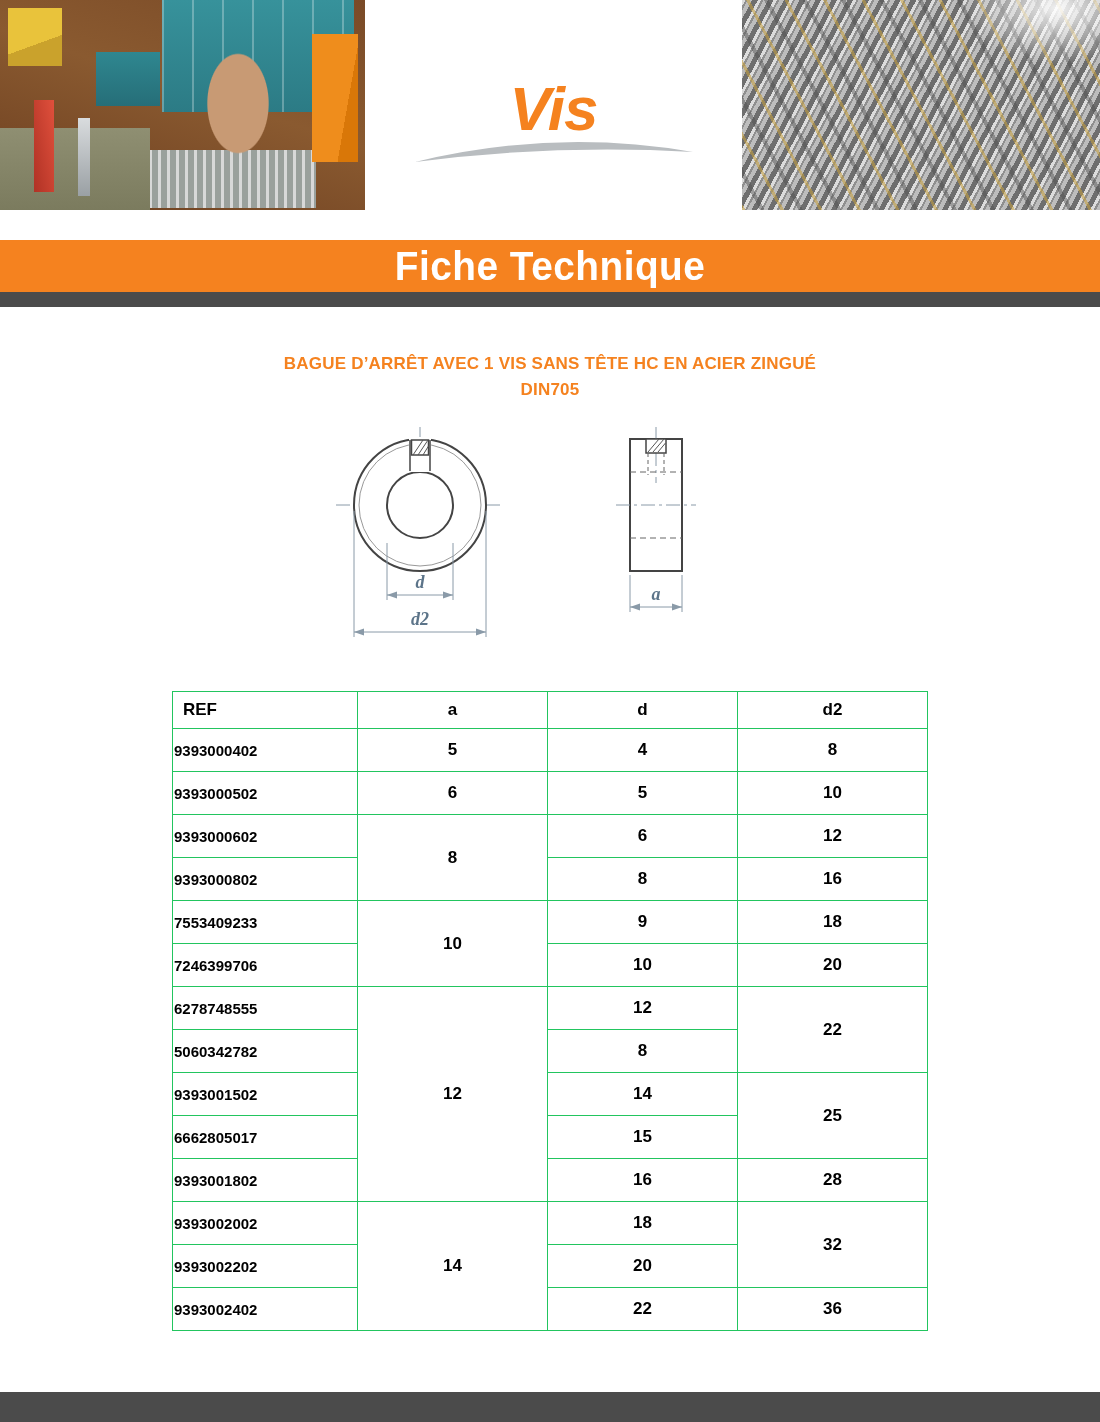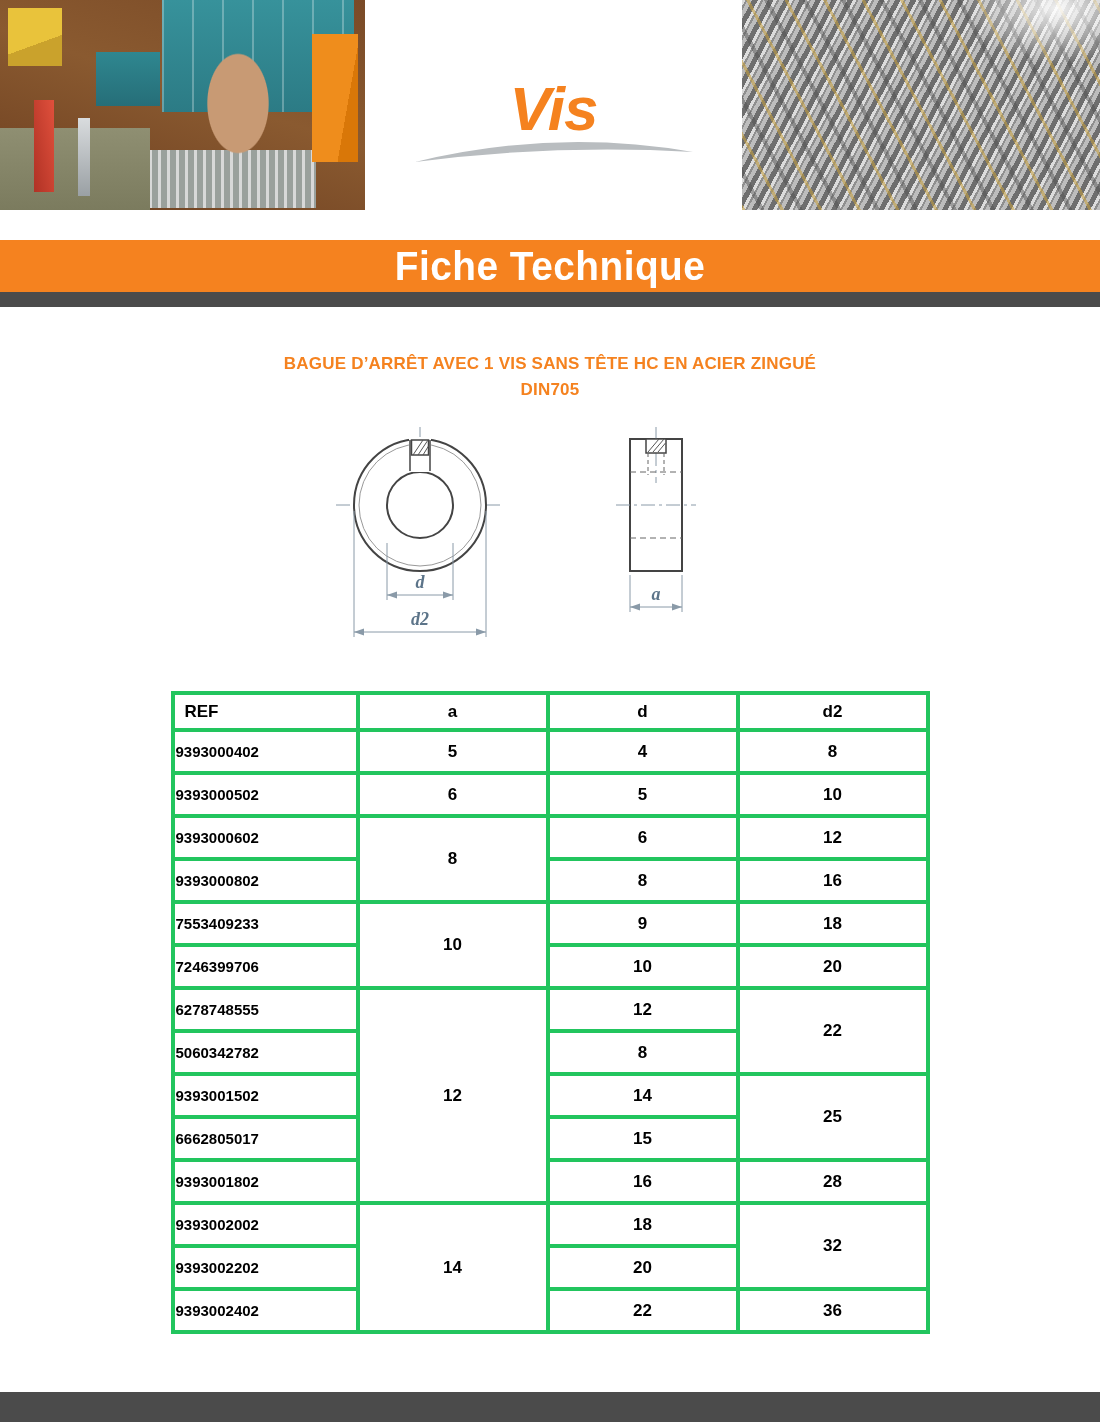--- a/index.html
+++ b/index.html
@@ -65,21 +65,21 @@
   
   .product-title{margin-top:44px;text-align:center;color:var(--accent-orange);
                  font-weight:bold;font-size:17px;line-height:26px;letter-spacing:.2px;}
 
   
   .drawing-figure{margin:22px 0 0;display:flex;justify-content:center;}
   .dim-label{font-family:"Liberation Serif",serif;font-style:italic;font-weight:bold;font-size:18px;fill:var(--dimension-blue);}
 
   
   table.spec{border-collapse:collapse;width:755px;margin:46px auto 0;table-layout:fixed;}
-  table.spec th,table.spec td{border:4px solid #22c55e;font-weight:bold;color:#000;background:#fff;}
+  table.spec th,table.spec td{border:1px solid #22c55e;font-weight:bold;color:#000;background:#fff;}
   table.spec th{height:37px;font-size:17px;text-align:center;}
   table.spec th:first-child{text-align:left;padding-left:10px;}
   table.spec td{height:43px;text-align:center;vertical-align:middle;font-size:17px;}
   table.spec td[data-name="ref-cell"]{text-align:left;font-size:15px;}
 </style>
 </head>
 <body>
 
 <div class="page" data-name="page">
 

